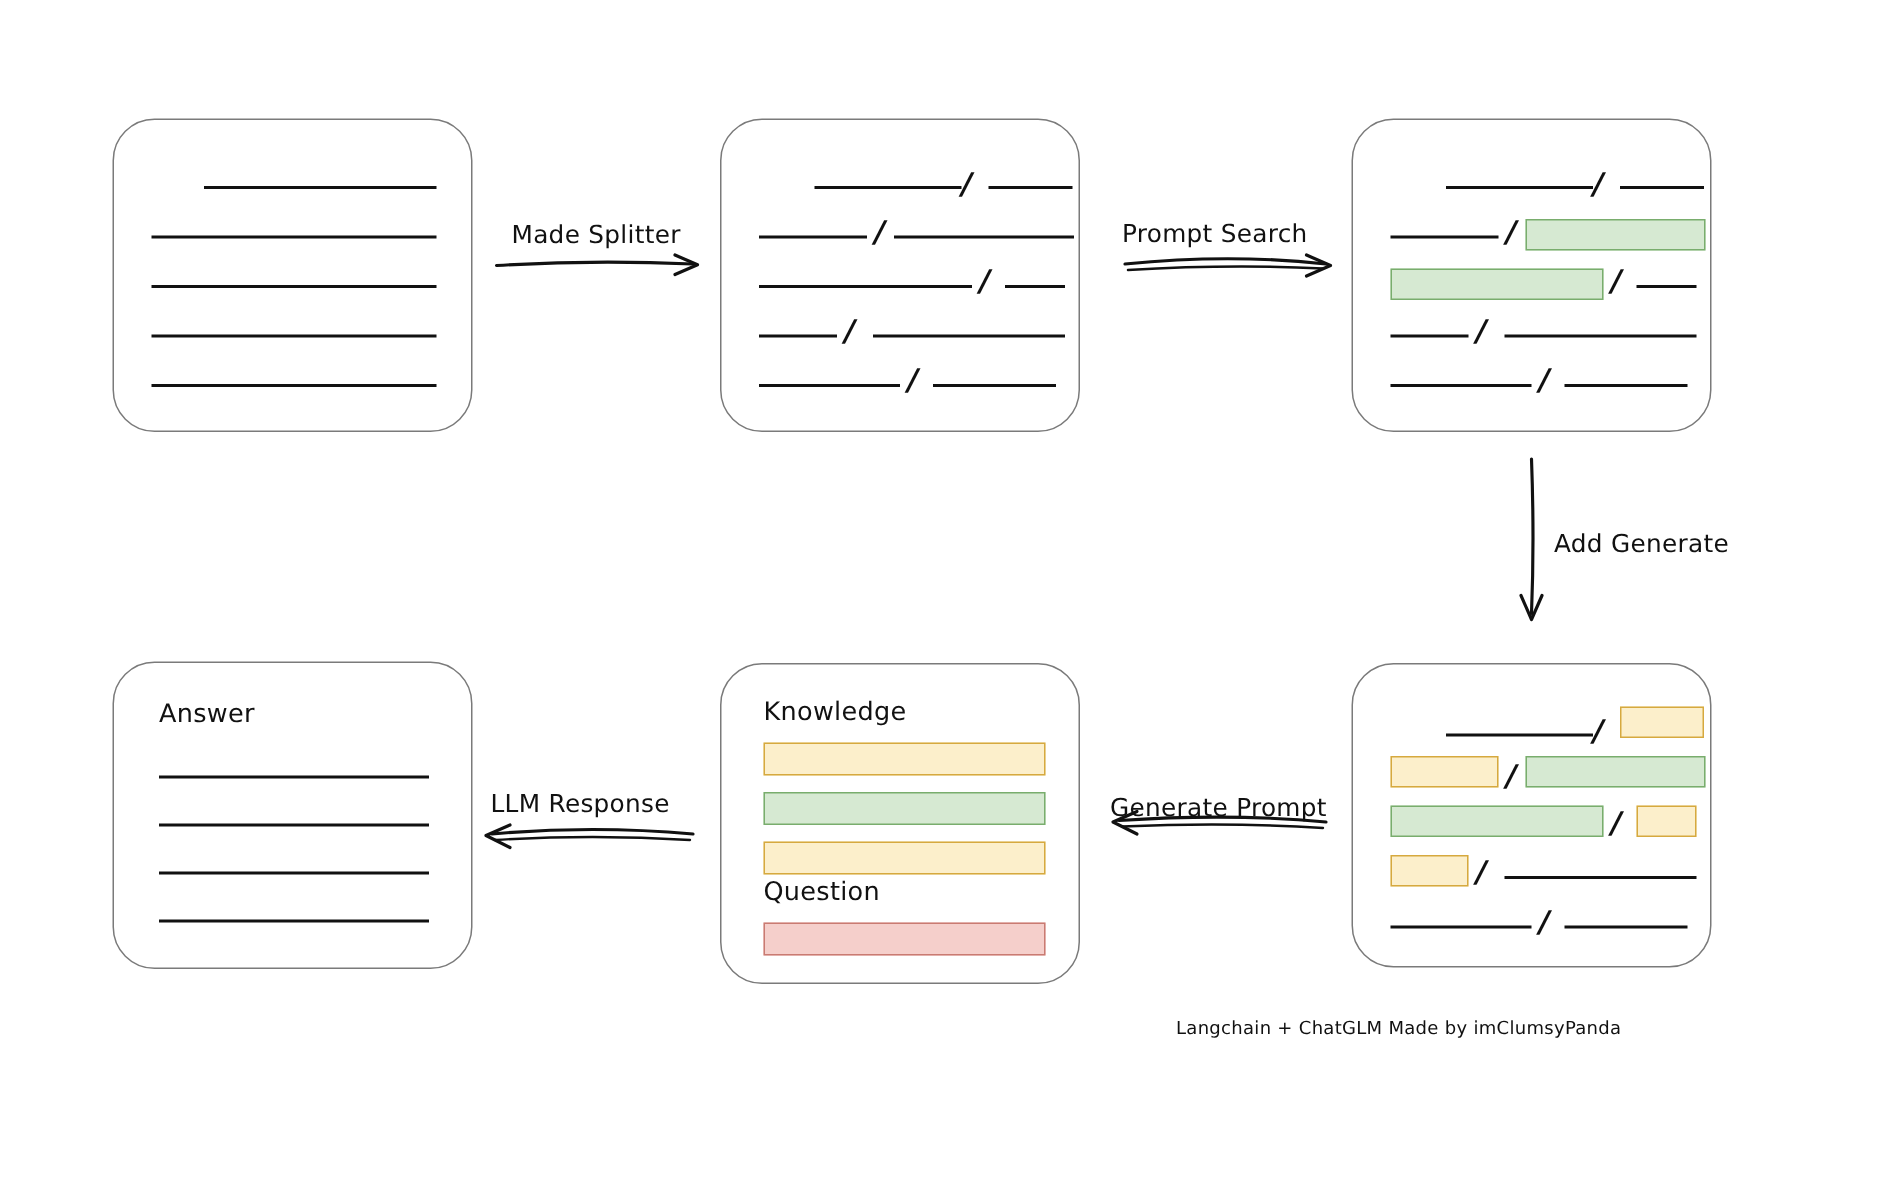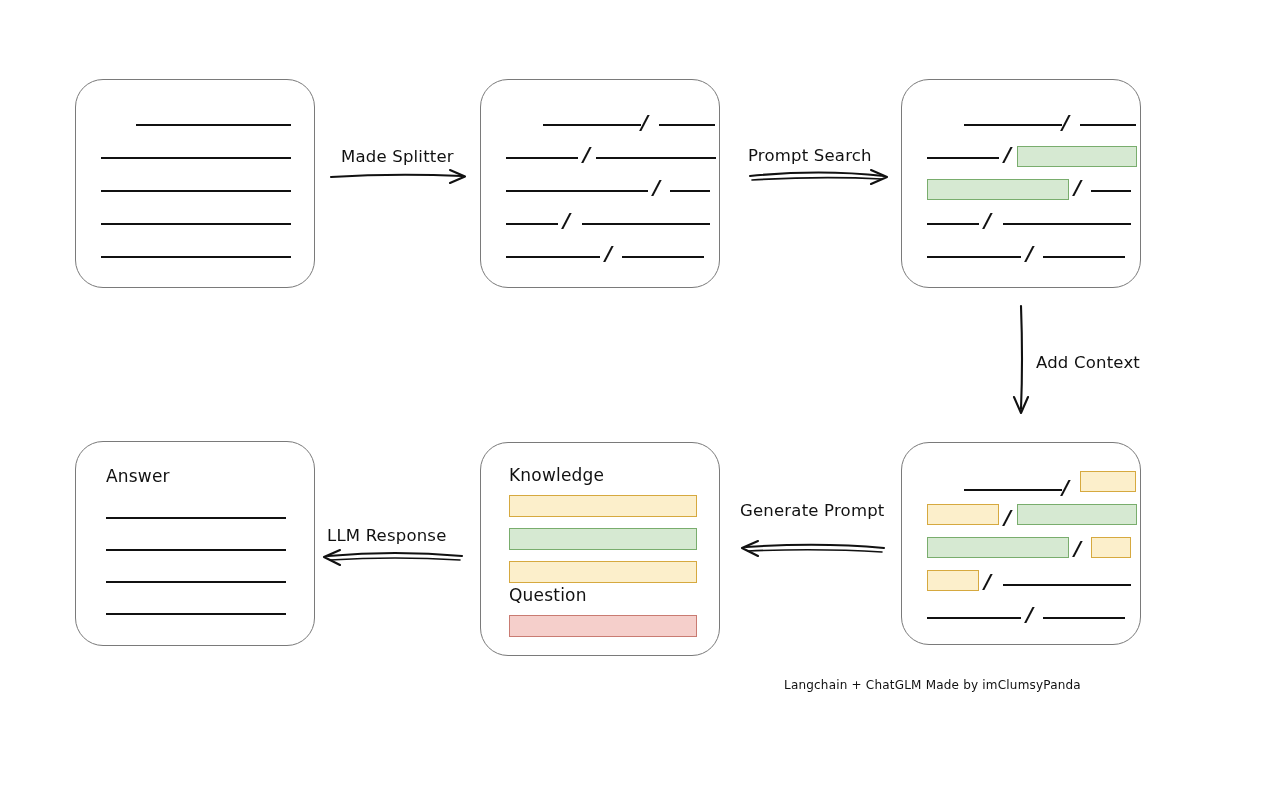--- a/index.html
+++ b/index.html
@@ -150,22 +150,22 @@
 
     <g>
       <path d="M462,556 Q395,550 328,556" fill="none" stroke="#111111" stroke-width="2.1" stroke-linecap="round"></path>
       <path d="M460,560 Q395,556 330,560" fill="none" stroke="#111111" stroke-width="1.6" stroke-linecap="round"></path>
       <path d="M340,550 L324,557 L340,565" fill="none" stroke="#111111" stroke-width="2.1" stroke-linejoin="round" stroke-linecap="round"></path>
     </g>
   </svg>
 
   <div class="edge-label" style="left:341px; top:147px;">Made Splitter</div>
   <div class="edge-label" style="left:748px; top:146px;">Prompt Search</div>
-  <div class="edge-label" style="left:1036px; top:353px;">Add Context</div>
-  <div class="edge-label" style="left:740px; top:501px;">Generate Prompt</div>
+  <div class="edge-label" style="left:1036px; top:353px;">Add Generate</div>
+  <div class="edge-label" style="left:740px; top:529px;">Generate Prompt</div>
   <div class="edge-label" style="left:327px; top:526px;">LLM Response</div>
 
   <div class="doc-box" id="box-source">
     <div class="box-inner">
       <div class="rule" style="left:60px;  top:44px;  width:155px;"></div>
       <div class="rule" style="left:25px;  top:77px;  width:190px;"></div>
       <div class="rule" style="left:25px;  top:110px; width:190px;"></div>
       <div class="rule" style="left:25px;  top:143px; width:190px;"></div>
       <div class="rule" style="left:25px;  top:176px; width:190px;"></div>
     </div>

